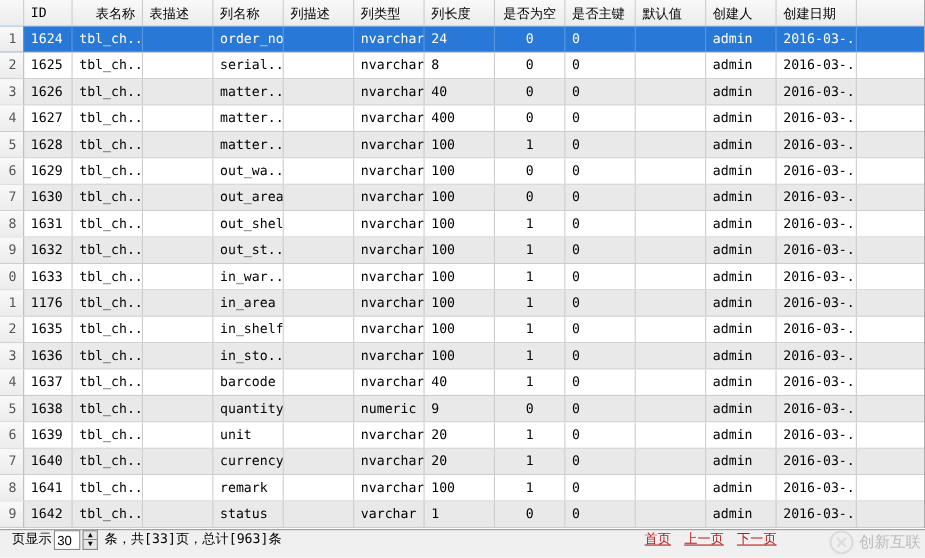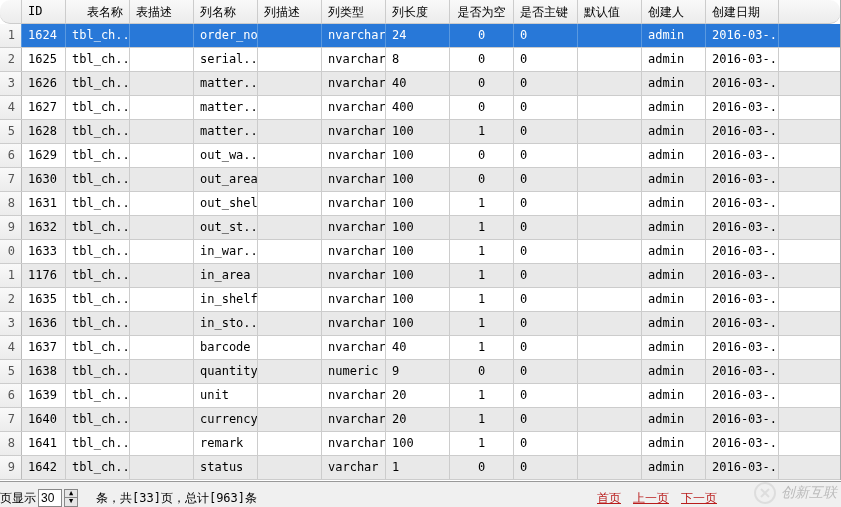--- a/index.html
+++ b/index.html
@@ -11,21 +11,20 @@
     height: 480px;
     overflow: hidden;
     border-right: 1px solid #aaa;
   }
 
   .header-row {
     display: flex;
     height: 24px;
     background: linear-gradient(#f9f9f9, #ececec);
     border-bottom: 1px solid #ccc;
-    border-radius: 10px;
   }
   .header-cell {
     border-right: 1px solid #ccc;
     padding: 4px 6px;
     white-space: nowrap;
     overflow: hidden;
   }
 
   .body { }
   .row {
@@ -61,51 +60,50 @@
   .w-pk    { width: 64px; }
   .w-def   { width: 64px; }
   .w-crt   { width: 64px; }
   .w-cdate { width: 73px; }
 
   .footer {
     position: absolute;
     left: 0; right: 0; bottom: 0;
     height: 26px;
     display: flex;
-    align-items: flex-end;
+    align-items: flex-start;
     background: #f0f0f0;
     border-top: 1px solid #999;
-    padding: 0 0;
+    padding: 0 11px;
     font-size: 12px;
   }
   .footer .lbl { margin-right: 2px; }
   .footer input.pp {
     width: 24px; height: 18px; font-size: 12px; text-align: left; padding: 0 2px;
     border: 1px solid #888;
   }
   .spinner {
     display: flex; flex-direction: column; margin-left: 2px; margin-right: 4px;
   }
   .spinner .sp {
     width: 14px; height: 9px; background: #e6e6e6; border: 1px solid #888;
     font-size: 7px; line-height: 6px; text-align: center; cursor: pointer;
   }
   .spinner .sp + .sp { border-top: none; }
-  .footer .txt { margin-left: 14px; }
+  .footer .txt { margin-left: 2px; }
 
   .nav { margin-left: auto; display: flex; gap: 4px; align-items: center; margin-right: 120px; }
   .nav a { color: #b91c1c; text-decoration: underline; padding: 0 4px; cursor: pointer; }
 
   .watermark {
     position: absolute;
     right: 4px; bottom: 2px;
     display: flex; align-items: center; gap: 4px;
     color: #bbb; font-size: 14px; font-family: "Microsoft YaHei", sans-serif;
     pointer-events: none;
-    font-style: italic;
   }
   .watermark svg { opacity: 0.5; }
 </style>
 </head>
 <body>
 
 <div class="grid">
   <div class="header-row">
     <div class="header-cell hc-num"></div>
     <div class="header-cell w-id">ID</div>

